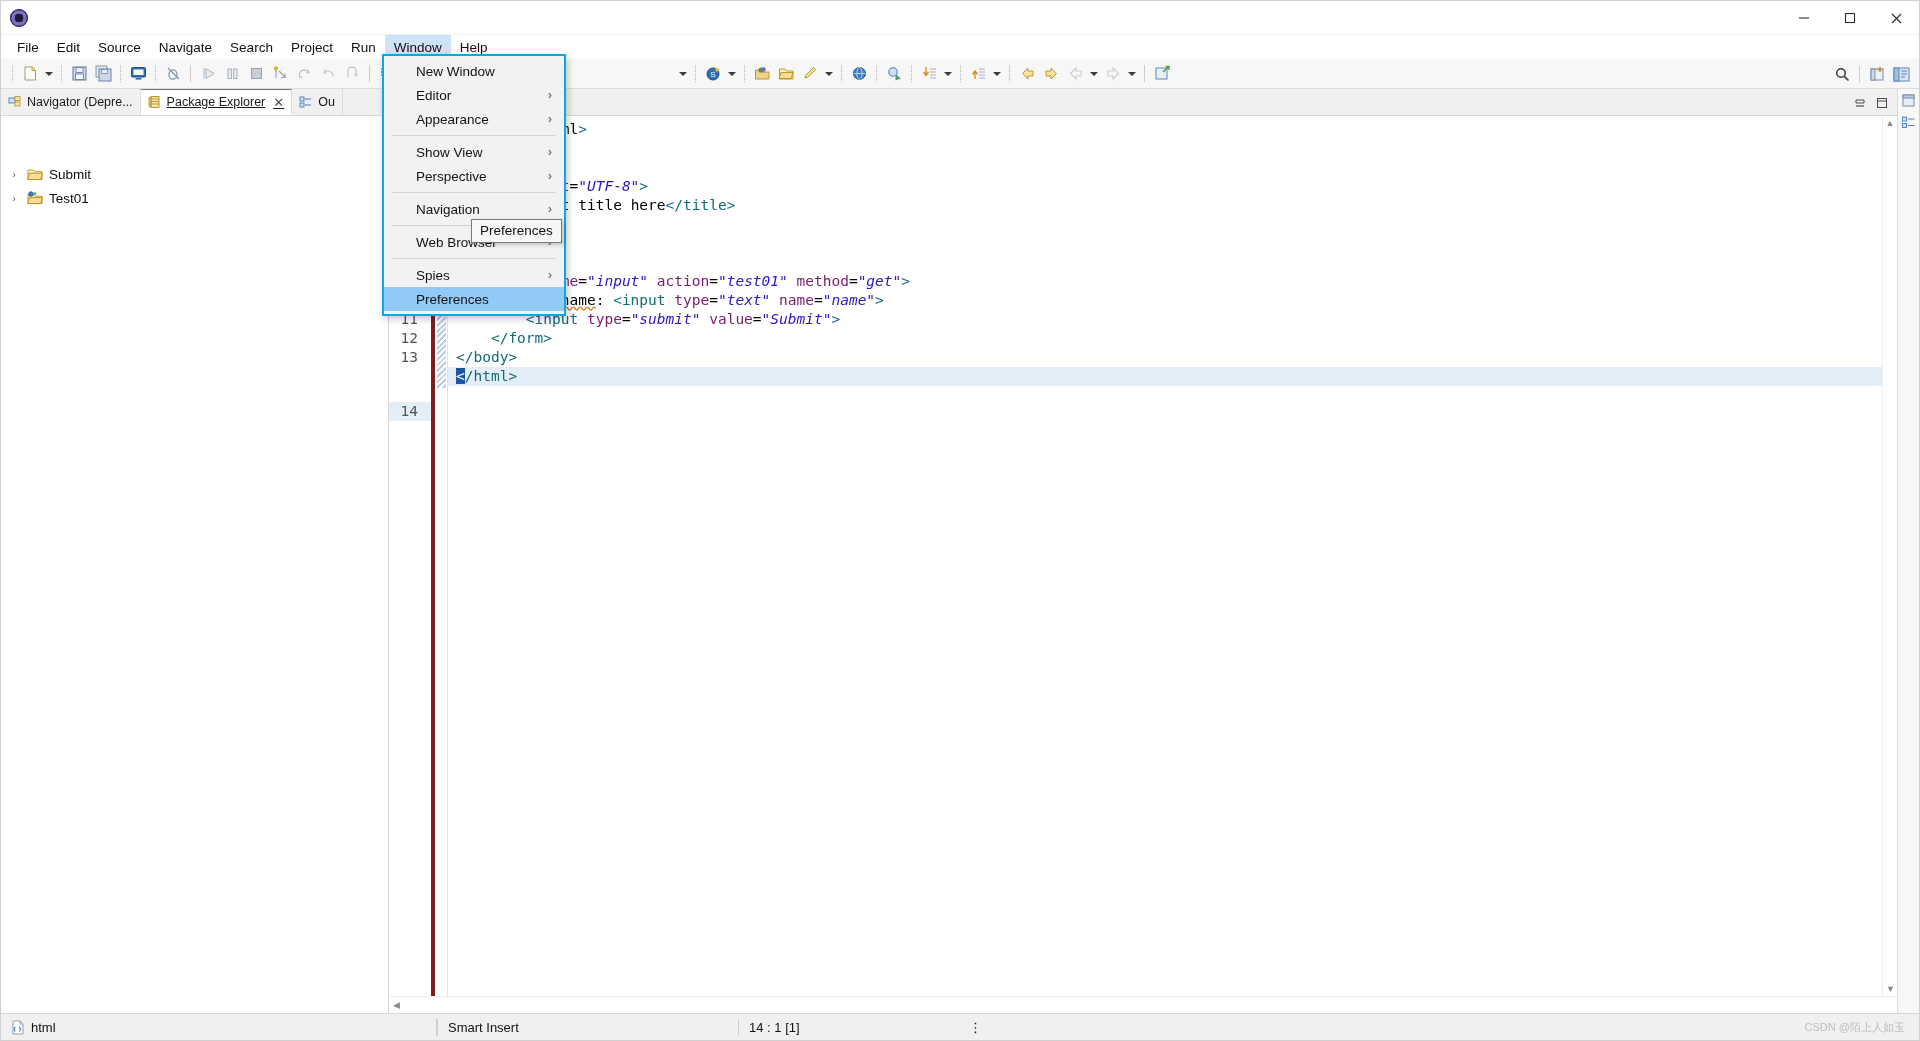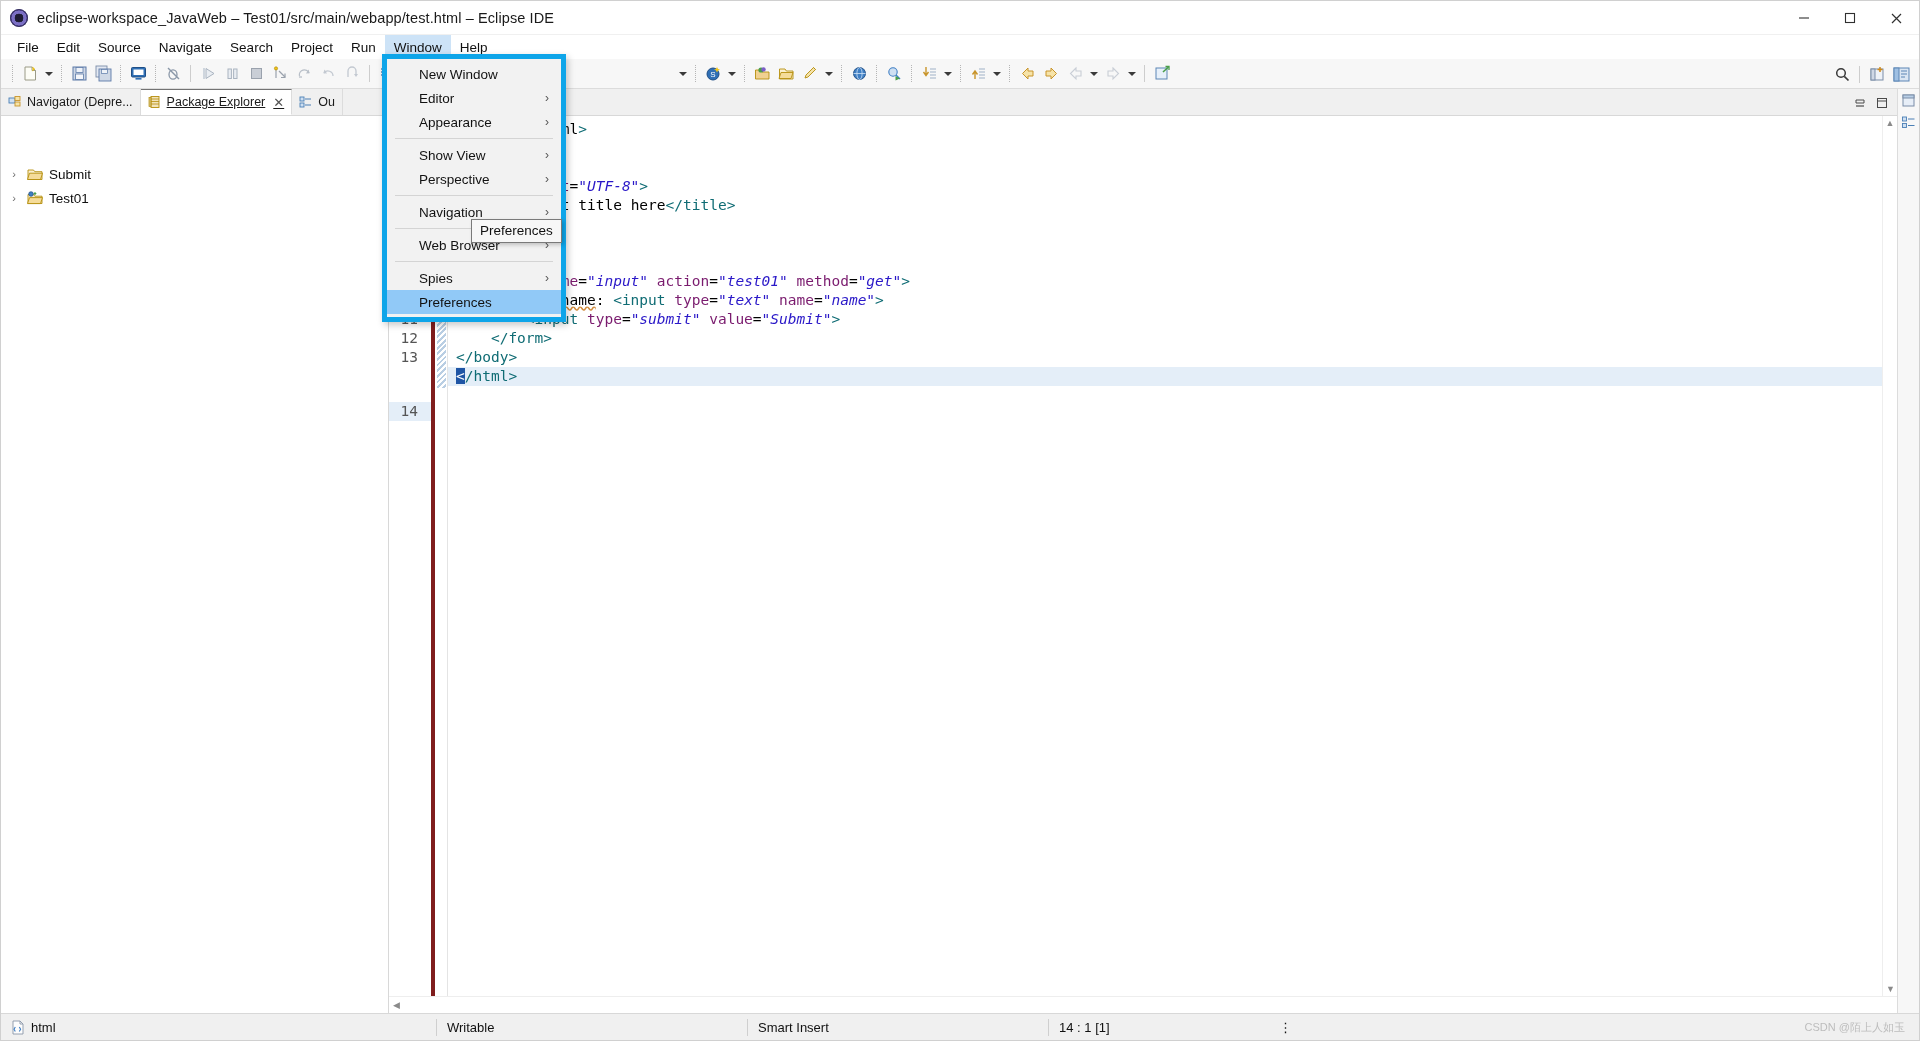--- a/index.html
+++ b/index.html
@@ -245,21 +245,21 @@
     position: absolute; right: 14px; top: 50%; transform: translateY(-50%);
     color: #bdbdbd; font-size: 11px; white-space: nowrap;
   }
 
   
   .dropdown {
     position: absolute;
     left: 381px; top: 53px;
     width: 184px;
     background: #f2f2f2;
-    border: 5px solid #0ea5e9;
+    border: 2px solid #0ea5e9;
     box-shadow: 2px 3px 7px rgba(0,0,0,.22);
     z-index: 200;
     font-size: 13.5px;
     padding: 3px 0;
   }
   .dd-item {
     height: 24px; display: flex; align-items: center;
     padding: 0 10px 0 32px; color: #121212; position: relative;
     white-space: nowrap;
   }
@@ -285,21 +285,20 @@
 </head>
 <body>
 
 <div id="app">
 
   <div class="titlebar">
     <div class="app-logo">
       <div class="ring"></div>
         <div class="dot"></div>
     </div>
-    <div class="title-text">eclipse-workspace_JavaWeb – Test01/src/main/webapp/test.html – Eclipse IDE</div>
     <div class="win-controls">
       <div class="win-btn">
         <svg width="12" height="12" viewBox="0 0 12 12">
             <path d="M1 6 H11" stroke="#303030" stroke-width="1.1"></path>
           </svg>
       </div>
       <div class="win-btn">
         <svg width="12" height="12" viewBox="0 0 12 12">
             <rect x="1.5" y="1.5" width="9" height="9" fill="none" stroke="#303030" stroke-width="1.1"></rect>
           </svg>
@@ -698,21 +697,20 @@
       <span>
         <svg width="14" height="15" viewBox="0 0 14 15">
           <path d="M2 1 h7 l3 3 v10 h-10 z" fill="#fdfdfd" stroke="#8a96a8" stroke-width=".9"></path>
           <path d="M9 1 v3 h3" fill="none" stroke="#8a96a8" stroke-width=".9"></path>
           <path d="M4.3 7 L3 9.3 L4.3 11.6 M8.3 7 L9.6 9.3 L8.3 11.6" fill="none" stroke="#3f7fc4" stroke-width="1.1"></path>
         </svg>
       </span>
       <span>html</span>
     </div>
     <div class="st-div"></div>
-    <div class="st-cell" style="width:310px">Writable</div>
     <div class="st-div"></div>
     <div class="st-cell" style="width:300px">Smart Insert</div>
     <div class="st-div"></div>
     <div class="st-cell" style="width:220px">14 : 1 [1]</div>
     <div class="st-cell">⋮</div>
     <div class="watermark">CSDN @陌上人如玉</div>
   </div>
 
   <div class="dropdown" id="dropdown">
       <div class="dd-item">

